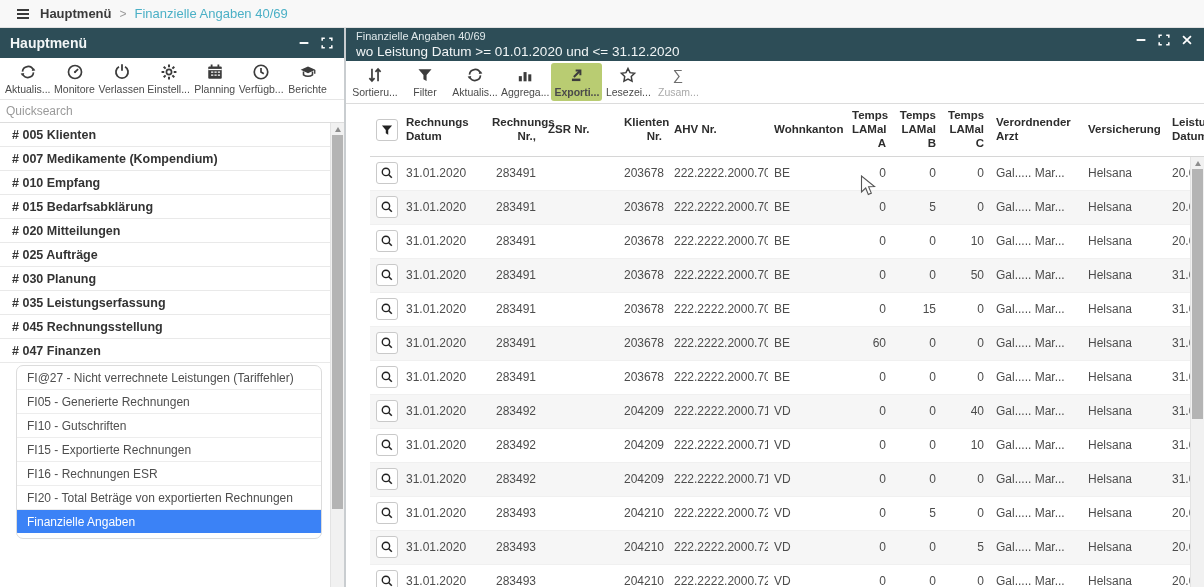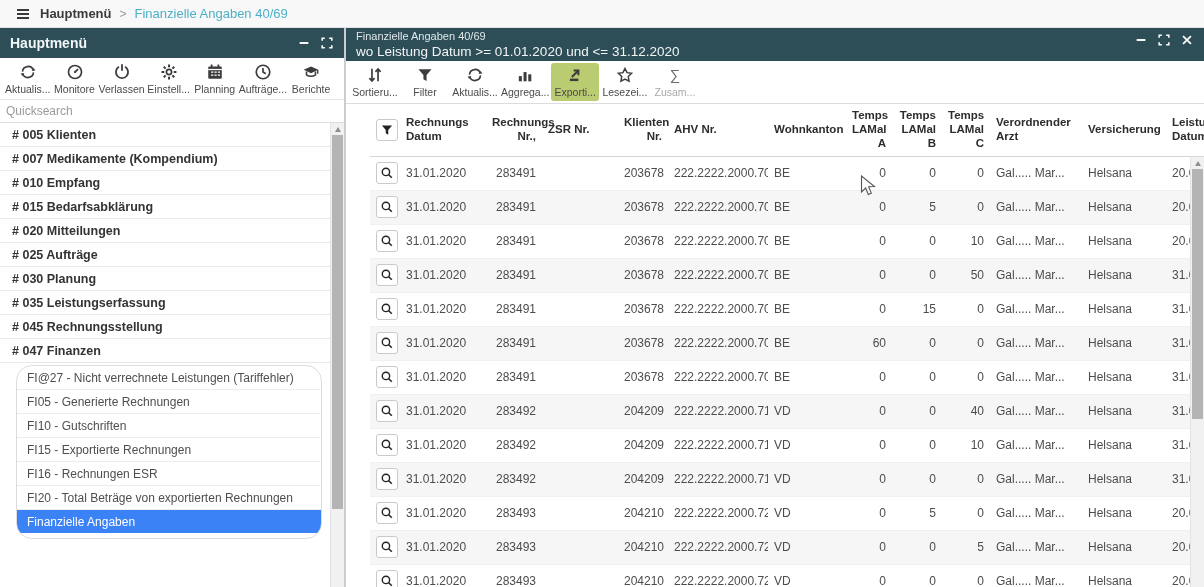--- a/index.html
+++ b/index.html
@@ -44,21 +44,21 @@
           border-bottom:1px solid #d4d4d4; gap:6px; flex:none; }
   .tab { display:flex; flex-direction:column; align-items:center; justify-content:center;
          padding:2px 8px; font-size:11px; border-radius:4px; color:#43aec4; cursor:default; }
   .tab .icon { width:15px; height:15px; margin-bottom:1px; }
   .tab.active { background:#58c5d8; color:#fff; }
 
   .menu-wrap { flex:1; position:relative; overflow:hidden; background:#fff; }
   .menu-list { position:absolute; top:0; left:0; right:14px; bottom:0; overflow:hidden; }
   .menu-item { padding:4.5px 12px; font-weight:700; font-size:12.5px; color:#333;
                border-bottom:1px solid #e9e9e9; white-space:nowrap; overflow:hidden; cursor:default; }
-  .submenu { margin:2px 8px 0 16px; border:1px solid #dcdcdc; border-radius:16px;
+  .submenu { margin:2px 8px 0 16px; border:1px solid #dcdcdc; border-radius:7px;
              padding-bottom:5px; background:#fff; overflow:hidden; }
   .submenu-item { padding:4.5px 10px; font-size:12px; color:#4e4e4e;
                   border-bottom:1px solid #ededed; white-space:nowrap; overflow:hidden; cursor:default; }
   .submenu-item:last-child { border-bottom:none; }
   .submenu-item.selected { background:#3b82f6; color:#fff; border-bottom-color:transparent; }
 
   
   .sb { position:absolute; top:0; right:0; bottom:0; width:14px; background:#f1f1f1;
         border-left:1px solid #e3e3e3; }
   .sb-arrow { height:12px; display:flex; align-items:center; justify-content:center; }
@@ -73,21 +73,21 @@
   .main { flex:1; background:#fff; display:flex; flex-direction:column; min-width:0; }
   .main-head { height:33px; align-items:flex-start; padding-top:2px; }
   .mtitle { font-size:11px; color:#dfe8ea; line-height:1.25; }
   .msub { font-size:13.5px; color:#f1f5f6; line-height:1.15; }
   .main-head .winbtns { margin-top:3px; }
 
   .main-toolbar { height:43px; display:flex; align-items:center; padding:0 4px;
                   border-bottom:1px solid #dcdcdc; flex:none; }
   .main-toolbar .tbi { min-width:50px; }
   .tbi.highlight { background:#b9cc72; border-radius:3px; padding:3px 3px;
-                   margin:8px 1px; min-width:46px; }
+                   margin:8px 1px; min-width:46px;font-weight:bold; }
   .tbi.disabled .tbl { color:#a9a9a9; }
   .tbi.disabled .icon { color:#6e6e6e; }
 
   .grid-wrap { flex:1; position:relative; overflow:hidden;margin-left:24px; }
   table.grid { border-collapse:collapse; table-layout:fixed; width:844px; }
   .grid th { height:52px; vertical-align:middle; font-size:11.5px; font-weight:700;
              color:#2d2d2d; line-height:1.2; padding:4px 6px; background:#fff;
              border-bottom:1px solid #d6d6d6; text-align:left; cursor:default; }
   .grid td { height:34px; font-size:12px; color:#4c4c4c; padding:0 6px;
              white-space:nowrap; overflow:hidden; border-bottom:1px solid #f0f0f0; }
@@ -184,21 +184,21 @@
           </span>
           <span class="tbl">Planning</span>
         </div>
         <div class="tbi">
           <span class="icon">
             <svg viewBox="0 0 16 16">
               <circle cx="8" cy="8" r="6" fill="none" stroke="currentColor" stroke-width="1.5"></circle>
               <path d="M8 4.5V8l2.5 1.6" fill="none" stroke="currentColor" stroke-width="1.5"></path>
             </svg>
           </span>
-          <span class="tbl">Aufträge...</span>
+          <span class="tbl">Verfügb...</span>
         </div>
         <div class="tbi">
           <span class="icon">
             <svg viewBox="0 0 16 16">
               <path d="M1.5 6L8 3l6.5 3L8 9z" fill="currentColor"></path>
               <path d="M4 7.6v2.9c2.2 1.6 5.8 1.6 8 0V7.6" fill="none" stroke="currentColor" stroke-width="1.4"></path>
               <path d="M14 6.3v3.2" fill="none" stroke="currentColor" stroke-width="1.2"></path>
             </svg>
           </span>
           <span class="tbl">Berichte</span>

